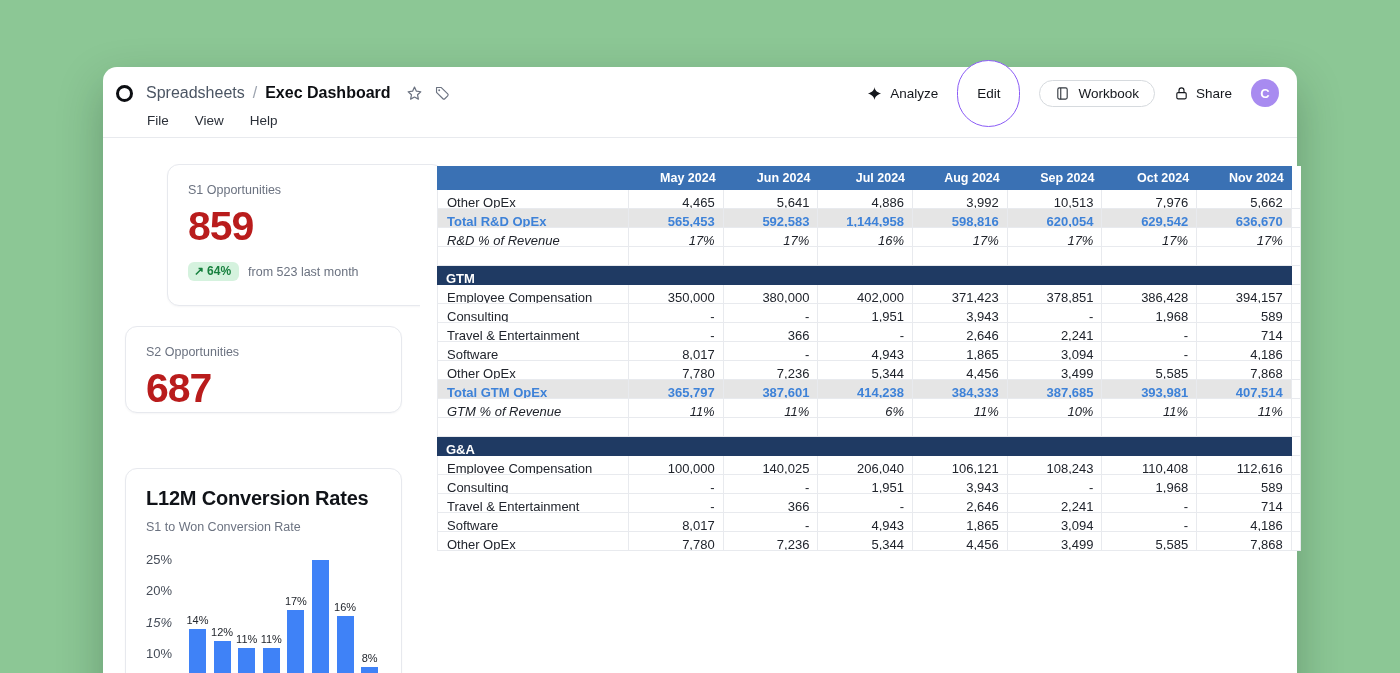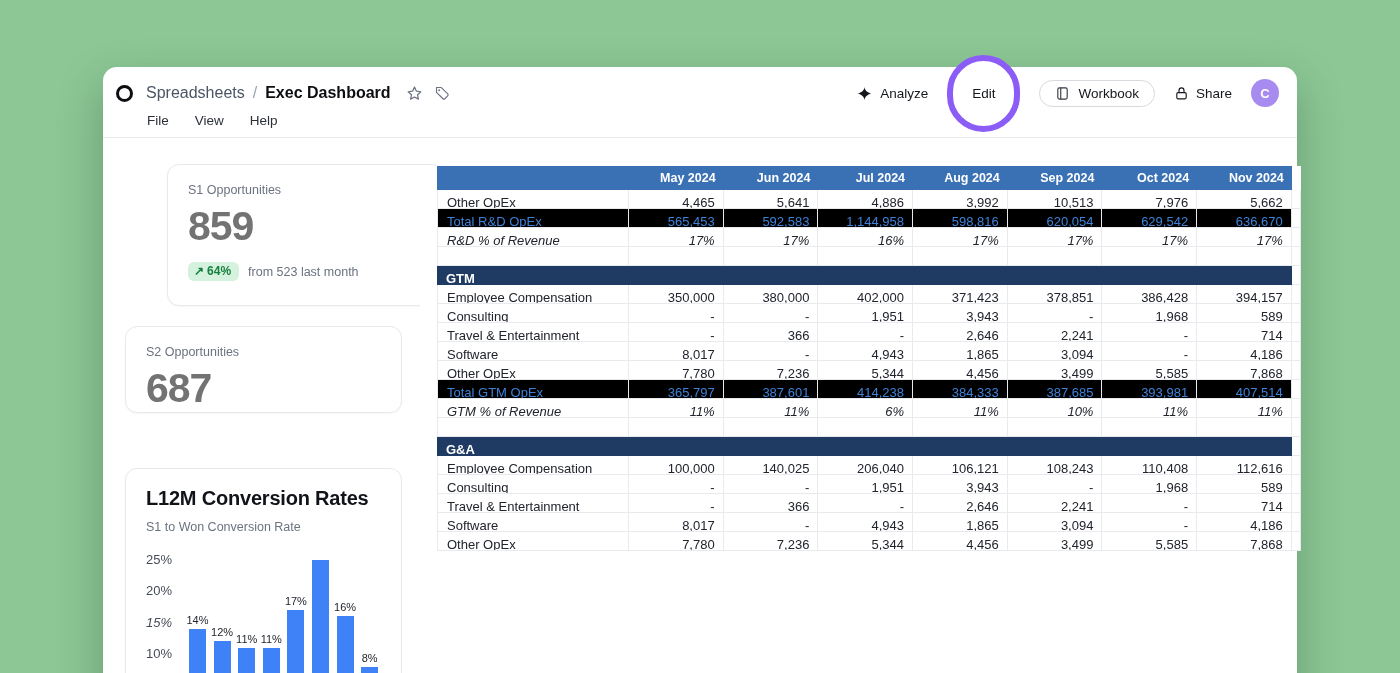--- a/index.html
+++ b/index.html
@@ -20,61 +20,61 @@
   .logo { width:17px; height:17px; border:3px solid #0c0e12; border-radius:50%; margin-right:13px; flex:0 0 auto; }
   .breadcrumb { display:flex; align-items:baseline; gap:8px; font-size:16px; }
   .crumb-section { color:#4b5563; }
   .crumb-sep { color:#9ca3af; }
   .crumb-title { color:#0c0e12; font-weight:700; }
   .crumb-icons { display:flex; align-items:center; gap:11px; margin-left:15px; }
   .icon-btn { display:flex; align-items:center; cursor:pointer; background:none; border:none; }
   .right-actions { margin-left:auto; display:flex; align-items:center; gap:19px; }
   .analyze { display:flex; align-items:flex-start; gap:8px; font-size:13.5px; color:#14171c; cursor:pointer; background:none; border:none; font-family:inherit; }
   .pill { border-radius:999px; background:#fff; font-size:13.5px; color:#14171c; font-family:inherit; cursor:pointer; display:flex; align-items:center; gap:8px; }
-  .btn-edit { border:6px solid #8b5cf6; padding:25px 19px; }
+  .btn-edit { border:1px solid #8b5cf6; padding:25px 19px; }
   .btn-workbook { border:1px solid #d6dade; padding:5px 15px;text-align:right; }
   .share { display:flex; align-items:center; gap:7px; font-size:13.5px; color:#14171c; cursor:pointer; background:none; border:none; font-family:inherit; }
   .avatar { width:28px; height:28px; border-radius:50%; background:#a88bf0; color:#fff; font-size:13px; font-weight:700; display:flex; align-items:center; justify-content:center; cursor:pointer; }
   .menubar { display:flex; gap:26px; padding:4px 18px 9px 44px; font-size:13.5px; color:#2a2f38; }
   .menubar span { cursor:pointer; }
   .divider { height:1px; background:#e8eaee; }
   
   .content { position:relative; height:565px; }
   .card {
     position:absolute; left:22px; width:277px;
     background:#fff; border:1px solid #e7e9ee; border-radius:12px;
     box-shadow:0 1px 2px rgba(16,24,40,.04);
     padding:18px 20px; overflow:hidden;
   }
   .card-s1 { top:26px; height:142px;margin-left:42px; }
   .card-s2 { top:188px; height:87px; }
   .card-chart { top:330px; height:340px; overflow:visible; }
   .stat-label { font-size:12.5px; color:#6b7280; }
-  .stat-value { font-size:41px; font-weight:600; color:#737373; letter-spacing:-1px; margin-top:6px; }
+  .stat-value { font-size:41px; font-weight:600; color:#b91c1c; letter-spacing:-1px; margin-top:6px; }
   .delta-row { display:flex; align-items:center; gap:9px; margin-top:12px; }
   .delta-badge { background:#d5f2de; color:#17803e; font-size:12px; font-weight:700; padding:2px 8px 3px 6px; border-radius:6px; display:flex; align-items:center; gap:3px; }
   .delta-note { font-size:12.5px; color:#6b7280; }
   .chart-title { font-size:20px; font-weight:700; color:#101318; letter-spacing:-.2px; }
   .chart-subtitle { font-size:12.5px; color:#6b7280; margin-top:10px; }
   .chart-area { position:absolute; left:0; right:0; top:78px; height:260px; }
   .ytick { position:absolute; left:6px; width:40px; text-align:right; font-size:13px; color:#454c58; line-height:14px; height:14px; }
   .bar { position:absolute; width:17px; background:#3f82f7; }
   .bar-label { position:absolute; width:32px; text-align:center; font-size:11px; color:#23272e; line-height:14px; }
   
   .opex-table { position:absolute; left:317px; top:28px; font-size:13px; color:#20242c; background:#fff;padding-left:17px; }
   .t-row { display:grid; grid-template-columns:192px repeat(7,94.7px) 9px; }
   .t-row:not(.row-header) { height:19px; line-height:25.2px; }
   .row-header { height:24px; line-height:24px; }
   .t-cell { border-right:1px solid #e8eaee; border-bottom:1px solid #e8eaee; white-space:nowrap; overflow:hidden; }
   .t-label { padding-left:9px; border-left:1px solid #e8eaee; }
   .t-num { text-align:right; padding-right:8px; }
   .t-headcell { background:#3a71b4; color:#fff; font-size:12.5px; font-weight:600; border:none; }
   .t-headextra { background:#fff; border:none; }
   .t-extra { background:#fff; }
-  .row-total .t-cell { background:#000000; color:#3e82d8; font-weight:400; }
+  .row-total .t-cell { background:#e5e5e5; color:#3e82d8; font-weight:700; }
   .row-total .t-extra { background:#fff; font-weight:400; }
   .row-percent .t-cell { font-style:italic; }
   .t-section-cell { grid-column:1/9; background:#1f3a63; color:#fff; font-weight:700; padding-left:9px; border:none; }
   svg { display:block; }
 </style>
 </head>
 <body>
 
 <div class="window">
 

